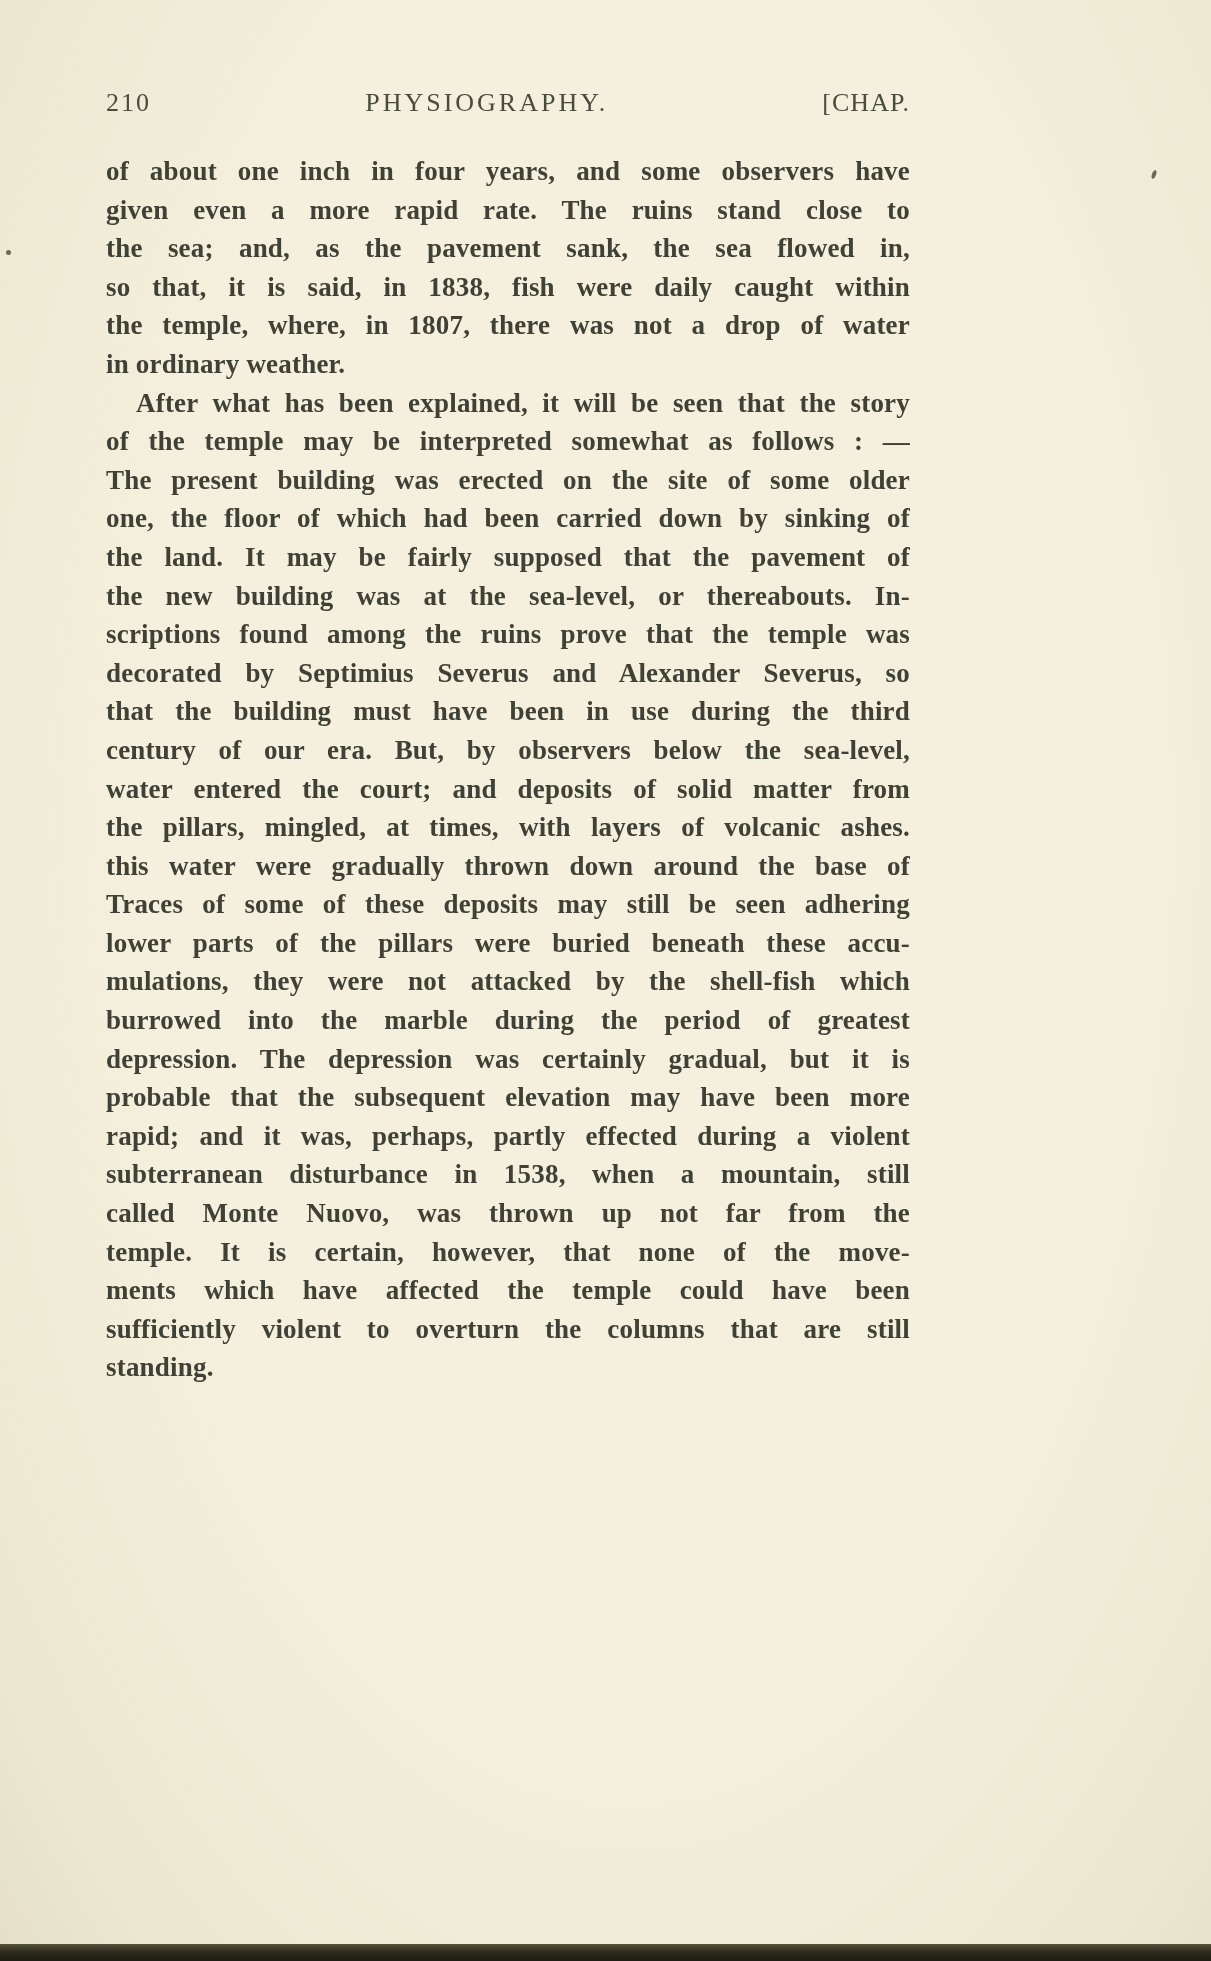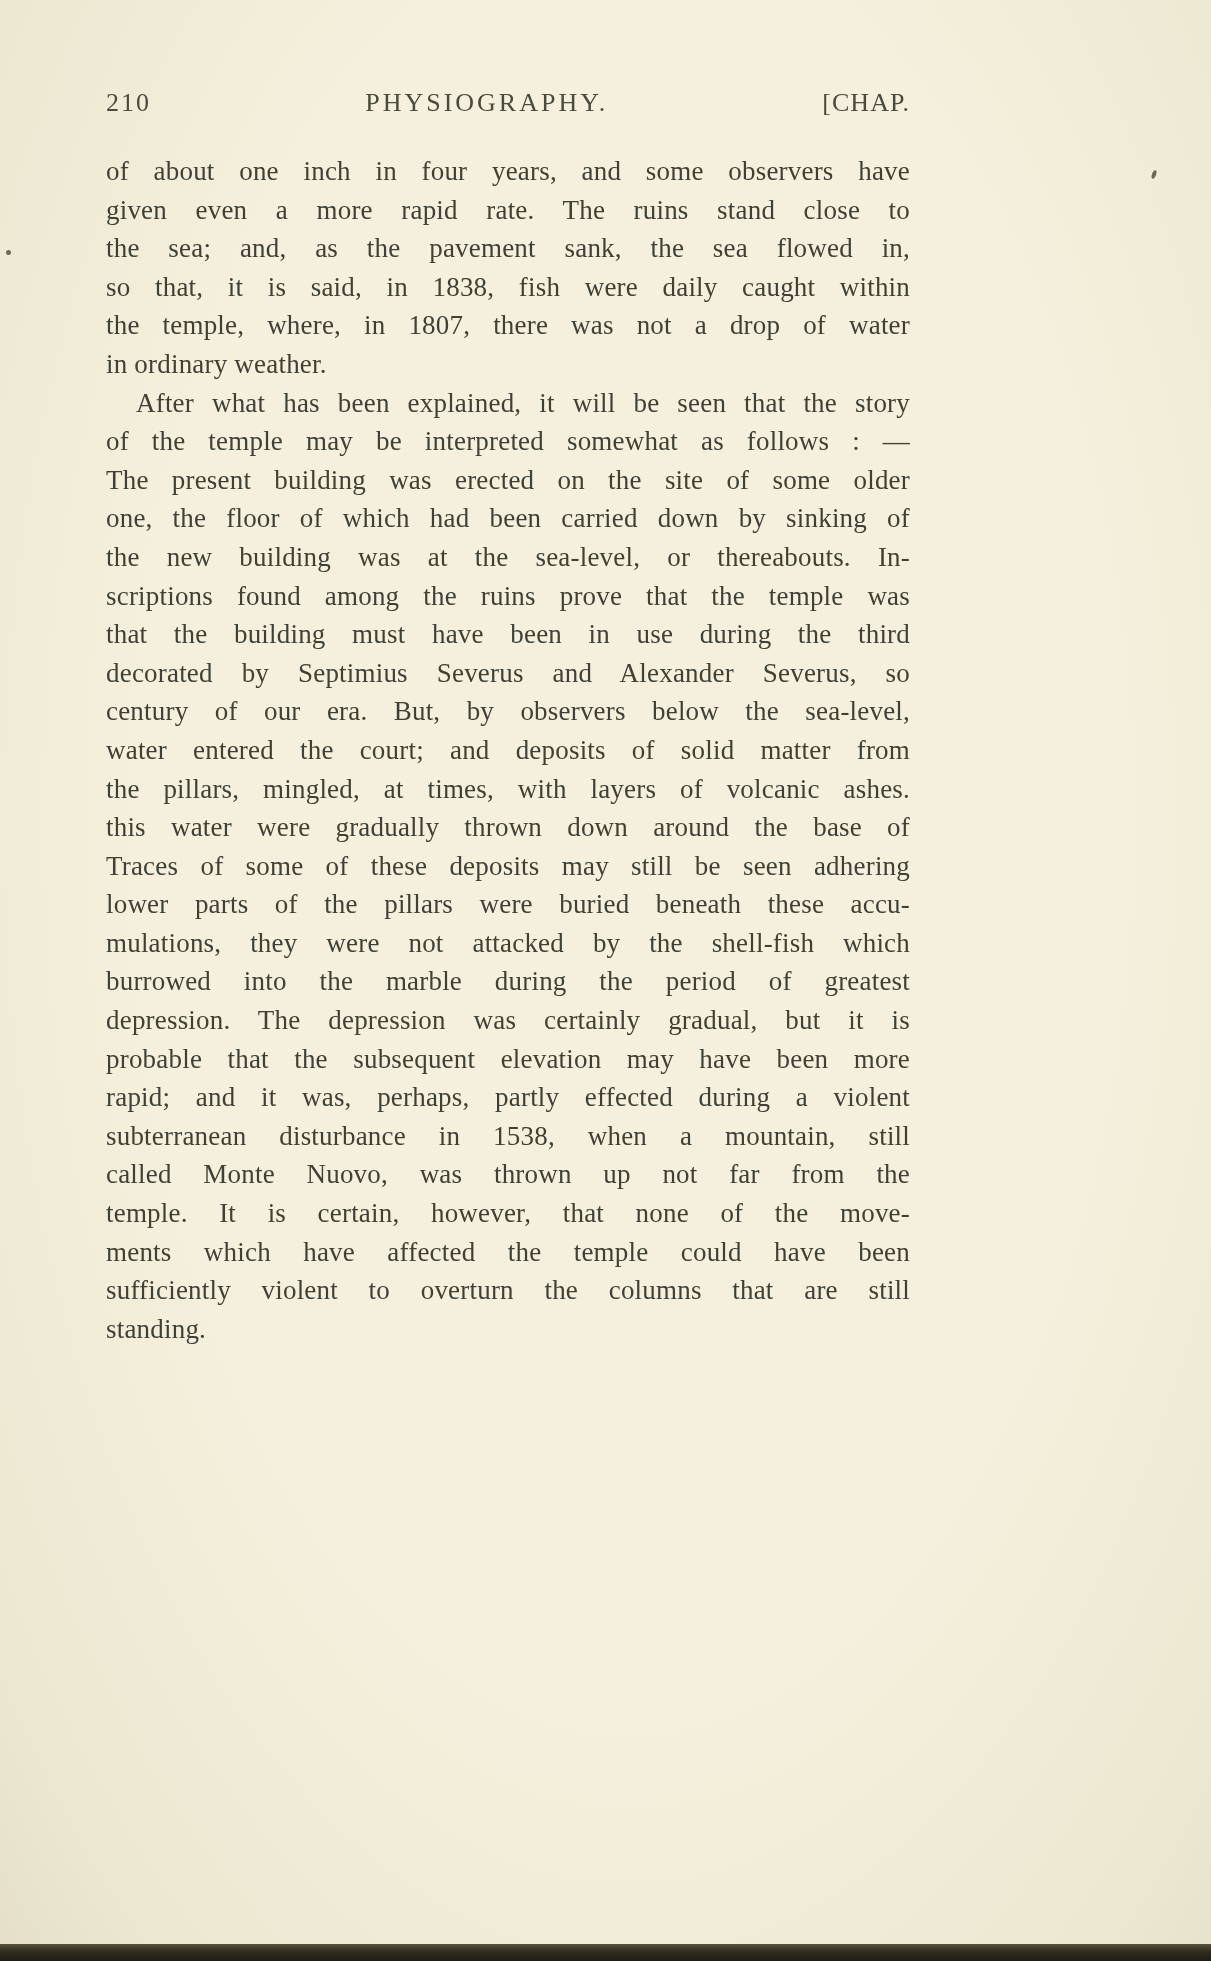--- a/index.html
+++ b/index.html
@@ -51,20 +51,21 @@
   }
   .paragraph {
     margin: 0;
   }
   .line {
     line-height: 38.6px;
     white-space: nowrap;
     text-align: justify;
     text-align-last: justify;
     overflow: visible;
+    font-weight: bold;
   }
   .line.last {
     text-align-last: left;
   }
   .line.indent {
     padding-left: 30px;
   }
   .scan-edge {
     position: absolute;
     left: 0;
@@ -97,24 +98,25 @@
         <div class="line">the sea; and, as the pavement sank, the sea flowed in,</div>
         <div class="line">so that, it is said, in 1838, fish were daily caught within</div>
         <div class="line">the temple, where, in 1807, there was not a drop of water</div>
         <div class="line last">in ordinary weather.</div>
       </div>
       <div class="paragraph">
         <div class="line indent">After what has been explained, it will be seen that the story</div>
         <div class="line">of the temple may be interpreted somewhat as follows : —</div>
         <div class="line">The present building was erected on the site of some older</div>
         <div class="line">one, the floor of which had been carried down by sinking of</div>
+        <div class="line">the land.  It may be fairly supposed that the pavement of</div>
         <div class="line">the new building was at the sea-level, or thereabouts.  In-</div>
         <div class="line">scriptions found among the ruins prove that the temple was</div>
+        <div class="line">decorated by Septimius Severus and Alexander Severus, so</div>
         <div class="line">that the building must have been in use during the third</div>
-        <div class="line">decorated by Septimius Severus and Alexander Severus, so</div>
         <div class="line">century of our era.  But, by observers below the sea-level,</div>
         <div class="line">water entered the court; and deposits of solid matter from</div>
         <div class="line">the pillars, mingled, at times, with layers of volcanic ashes.</div>
         <div class="line">this water were gradually thrown down around the base of</div>
         <div class="line">Traces of some of these deposits may still be seen adhering</div>
         <div class="line">lower parts of the pillars were buried beneath these accu-</div>
         <div class="line">mulations, they were not attacked by the shell-fish which</div>
         <div class="line">burrowed into the marble during the period of greatest</div>
         <div class="line">depression.  The depression was certainly gradual, but it is</div>
         <div class="line">probable that the subsequent elevation may have been more</div>

